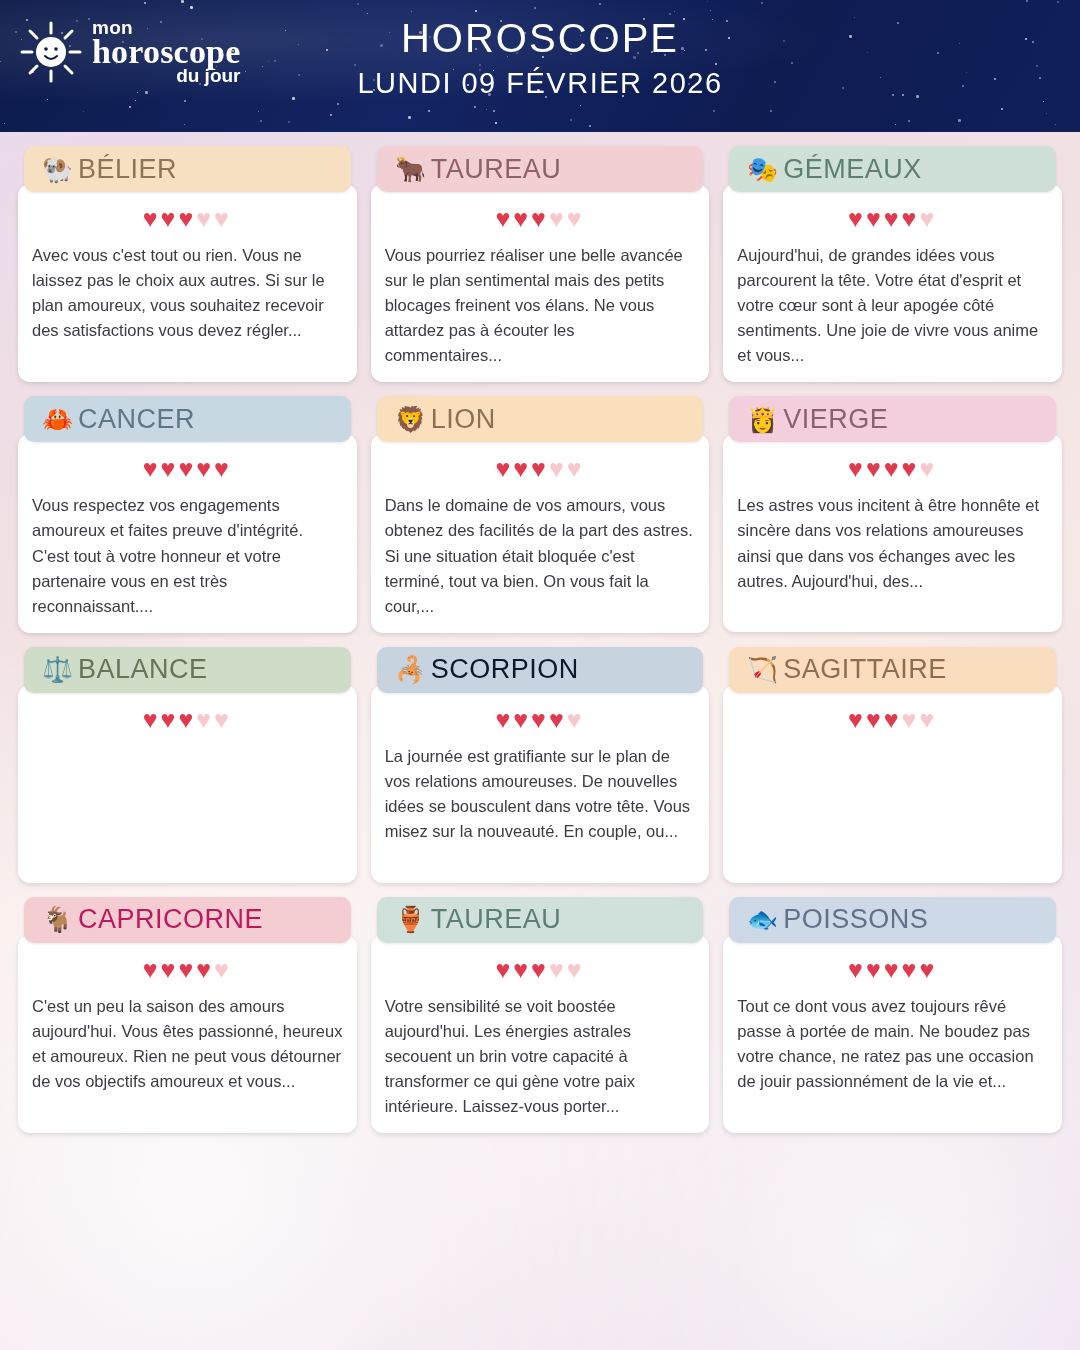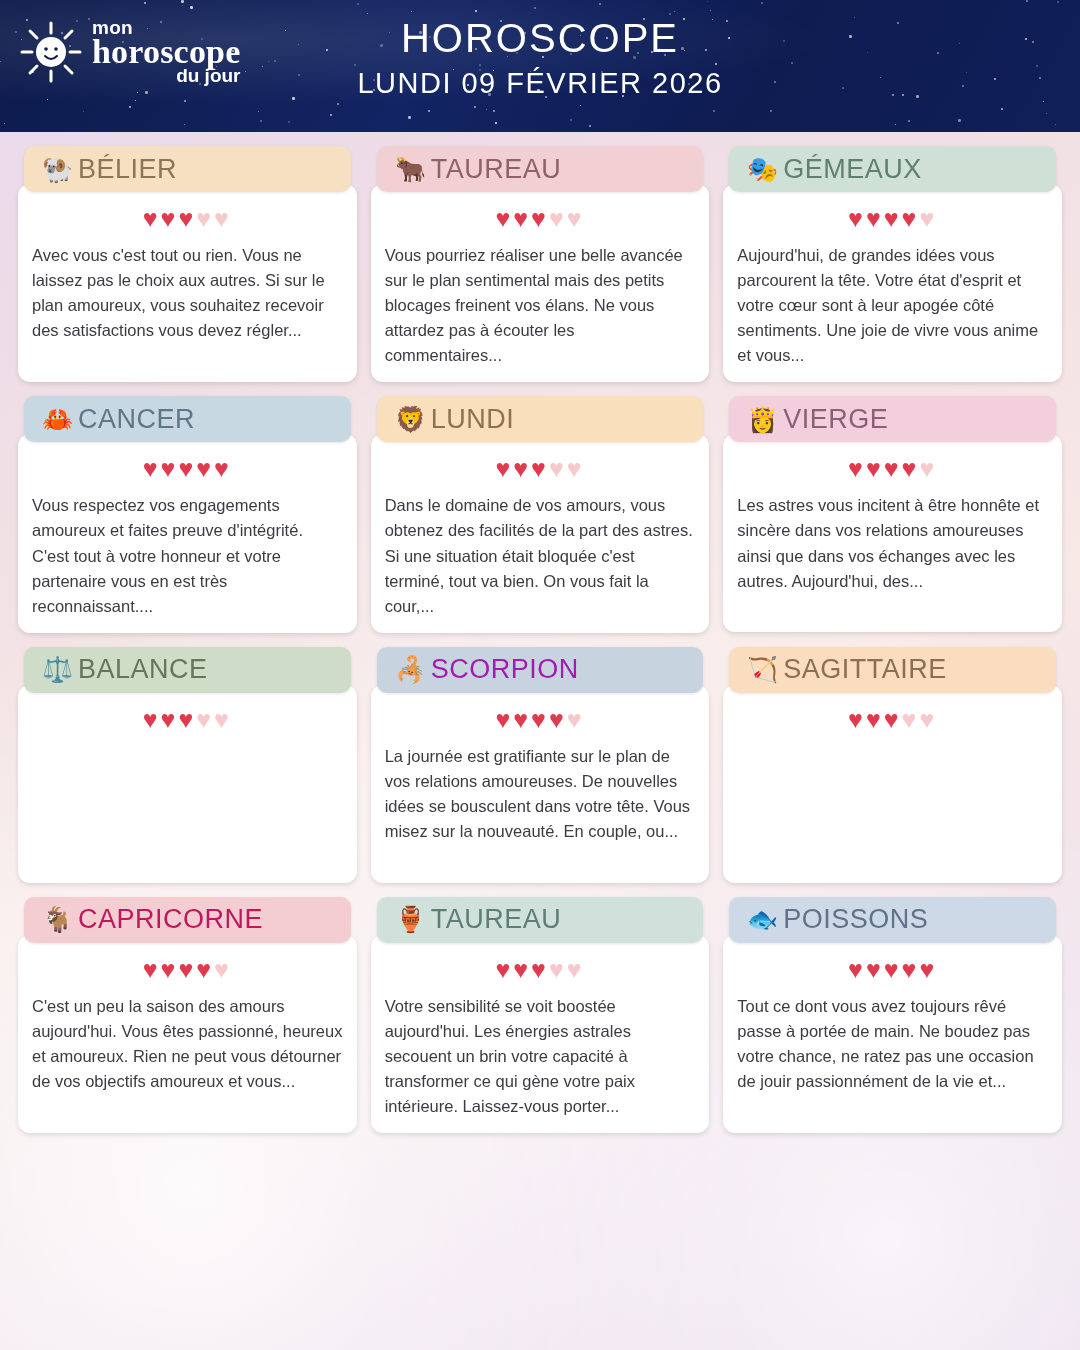--- a/index.html
+++ b/index.html
@@ -122,21 +122,21 @@
   }
 
   
   .s0 .sign-head{ background:#f7dfc2; } .s0 .sign-name{ color:#8e7456; }
   .s1 .sign-head{ background:#f2cfd2; } .s1 .sign-name{ color:#8f6168; }
   .s2 .sign-head{ background:#cfe0d6; } .s2 .sign-name{ color:#5f7f70; }
   .s3 .sign-head{ background:#c8d8e2; } .s3 .sign-name{ color:#5e7686; }
   .s4 .sign-head{ background:#fadfbc; } .s4 .sign-name{ color:#8d7150; }
   .s5 .sign-head{ background:#f3cfdd; } .s5 .sign-name{ color:#8b5f74; }
   .s6 .sign-head{ background:#cfdcc7; } .s6 .sign-name{ color:#64755a; }
-  .s7 .sign-head{ background:#c8d3e0; } .s7 .sign-name{ color:#a21caf; }
+  .s7 .sign-head{ background:#c8d3e0; } .s7 .sign-name{ color:#0f172a; }
   .s8 .sign-head{ background:#fadcbe; } .s8 .sign-name{ color:#8d6f4f; }
   .s9 .sign-head{ background:#f4cdd3; } .s9 .sign-name{ color:#be185d; }
   .s10 .sign-head{ background:#cfe1da; } .s10 .sign-name{ color:#5f7d77; }
   .s11 .sign-head{ background:#cdd9e6; } .s11 .sign-name{ color:#62718a; }
 </style>
 </head>
 <body>
 
 <div class="page-bg"></div>
 
@@ -367,21 +367,21 @@
         <span class="sign-name">CANCER</span>
       </div>
       <div class="sign-body">
         <div class="hearts"><span class="h">♥</span><span class="h">♥</span><span class="h">♥</span><span class="h">♥</span><span class="h">♥</span></div>
         <div class="text">Vous respectez vos engagements amoureux et faites preuve d'intégrité. C'est tout à votre honneur et votre partenaire vous en est très reconnaissant....</div>
       </div>
     </div>
     <div class="sign s4">
       <div class="sign-head">
         <span class="emoji">🦁</span>
-        <span class="sign-name">LUNDI</span>
+        <span class="sign-name">LION</span>
       </div>
       <div class="sign-body">
         <div class="hearts"><span class="h">♥</span><span class="h">♥</span><span class="h">♥</span><span class="h off">♥</span><span class="h off">♥</span></div>
         <div class="text">Dans le domaine de vos amours, vous obtenez des facilités de la part des astres. Si une situation était bloquée c'est terminé, tout va bien. On vous fait la cour,...</div>
       </div>
     </div>
     <div class="sign s5">
       <div class="sign-head">
         <span class="emoji">👸</span>
         <span class="sign-name">VIERGE</span>

